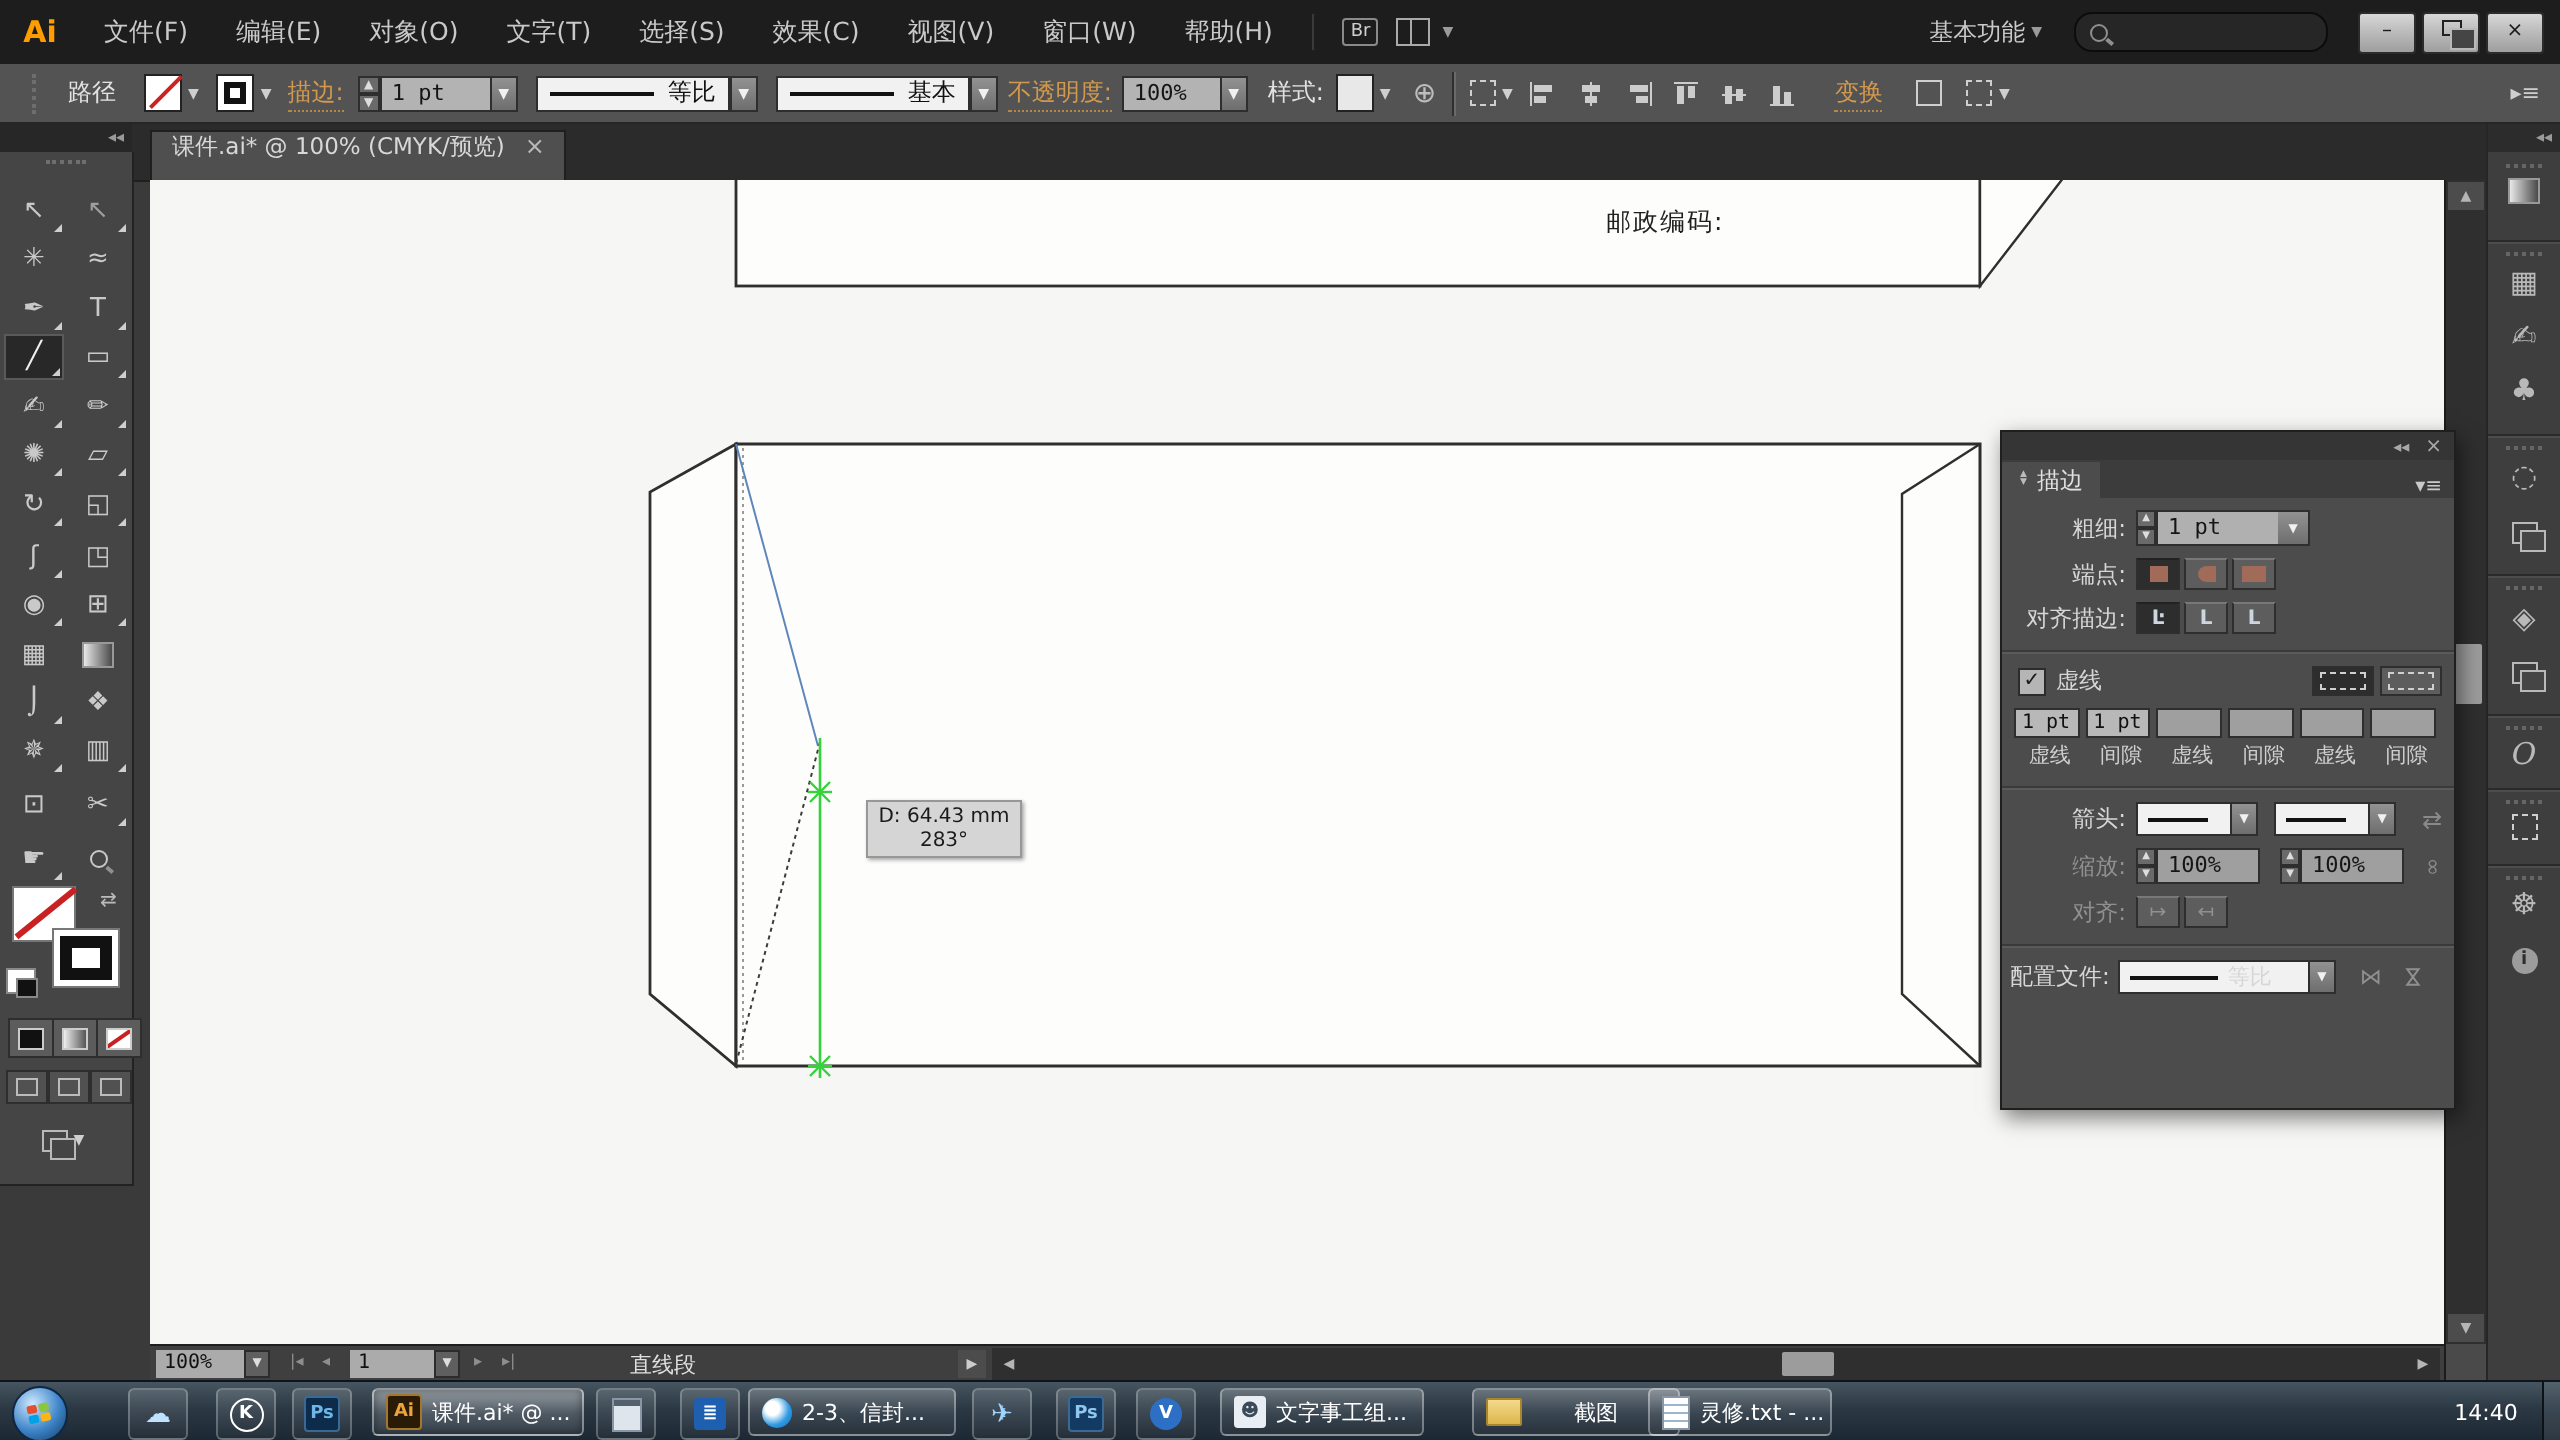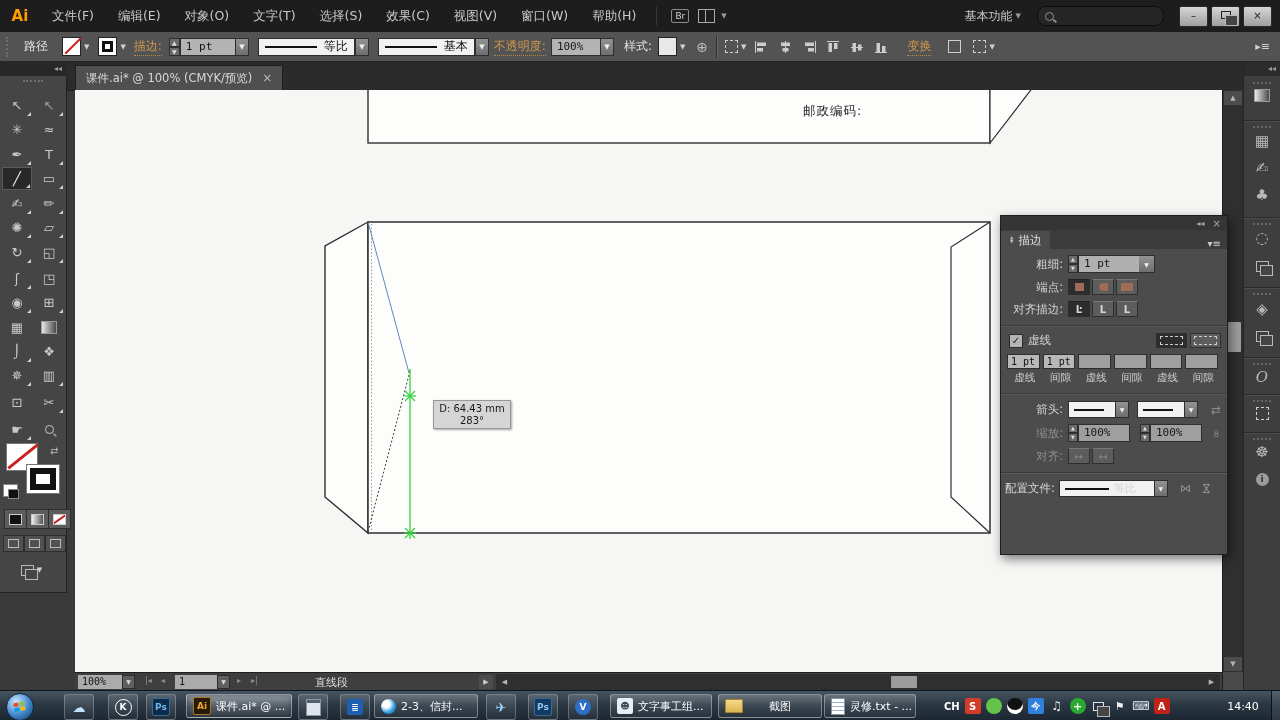--- a/index.html
+++ b/index.html
@@ -18,41 +18,41 @@
   .mini-dd{font-size:7px;color:#9a9a9a;margin-left:3px;}
   #mb-right{margin-left:auto;display:flex;align-items:center;}
   #workspace{font-size:12px;color:#c9c9c9;}
   #searchbox{width:118px;height:18px;background:#262626;border:1px solid #0c0c0c;border-radius:9px;margin:0 12px 0 16px;display:flex;align-items:center;padding-left:7px;}
   .mag{width:7px;height:7px;border:1.5px solid #8f8f8f;border-radius:50%;position:relative;}
   .mag::after{content:"";position:absolute;width:4px;height:1.5px;background:#8f8f8f;right:-4px;bottom:-2px;transform:rotate(40deg);}
   .winbtn{width:27px;height:19px;background:linear-gradient(#d6d6d6,#9e9e9e);border:1px solid #2b2b2b;border-radius:2px;color:#1c1c1c;font-size:10px;line-height:17px;text-align:center;margin-left:3px;}
   #winbtns{margin-right:8px;display:flex;}
 
   
-  #controlbar{left:0;top:32px;width:1280px;height:30px;background:#535353;border-bottom:1px solid #262626;display:flex;align-items:center;font-size:12px;color:#e2e2e2;padding-left:2px;box-sizing:border-box;}
+  #controlbar{left:0;top:32px;width:1280px;height:30px;background:#535353;border-bottom:1px solid #262626;display:flex;align-items:center;font-size:12px;color:#e2e2e2;padding-left:12px;box-sizing:border-box;}
   .gripv{width:4px;height:20px;border-left:2px dotted #6e6e6e;margin:0 4px;}
   .olink{color:#d1994f;border-bottom:1px dotted #b98744;margin:0 5px;cursor:default;}
   .swb{width:17px;height:17px;background:#fff;border:1px solid #222;position:relative;margin-left:6px;}
   .swb.none::after{content:"";position:absolute;left:-1px;top:7px;width:22px;height:2px;background:#cc2222;transform:rotate(-45deg);}
   .swb.stroke::before{content:"";position:absolute;left:3px;top:3px;width:5px;height:5px;border:3px solid #111;}
   .ddbtn{font-size:7px;color:#cfcfcf;padding:0 3px;}
   .stepper{display:flex;flex-direction:column;width:11px;margin-left:2px;}
   .stepper i{font-style:normal;font-size:6px;line-height:7px;color:#ddd;background:#6a6a6a;border:1px solid #2e2e2e;text-align:center;}
   .fld{background:#b3b3b3;color:#151515;height:16px;line-height:16px;padding:0 5px;font-family:"DejaVu Sans Mono","Liberation Mono",monospace;font-size:11px;border:1px solid #2e2e2e;border-right:none;}
   .fbtn{width:14px;height:18px;background:linear-gradient(#929292,#6e6e6e);border:1px solid #2e2e2e;color:#f0f0f0;font-size:7px;display:flex;align-items:center;justify-content:center;box-sizing:border-box;}
   .wcombo{height:18px;background:#f1f1f1;border:1px solid #2e2e2e;display:flex;align-items:center;padding:0 6px;color:#111;box-sizing:border-box;}
   .linepre{height:2px;background:#111;margin-right:7px;}
   .cb-sep{width:1px;height:22px;background:#2f2f2f;box-shadow:1px 0 0 #6a6a6a;margin:0 8px;}
   .aicon{width:24px;height:20px;display:flex;align-items:center;justify-content:center;}
   .cssbox{width:11px;height:11px;border:1px dashed #cfcfcf;display:inline-block;}
   .panelmenu{margin-left:auto;margin-right:10px;color:#cfcfcf;font-size:11px;}
 
   
   #tabbar{left:66px;top:62px;width:1177px;height:28px;background:#2b2b2b;border-bottom:1px solid #1f1f1f;display:flex;align-items:flex-end;}
-  #doctab{margin-left:9px;height:24px;background:#4f4f4f;border:1px solid #1f1f1f;border-bottom:none;color:#d8d8d8;font-size:11.5px;display:flex;align-items:center;gap:10px;padding:0 10px;}
+  #doctab{margin-left:9px;height:24px;background:#4f4f4f;border:1px solid #1f1f1f;border-bottom:none;color:#d8d8d8;font-size:11.5px;display:flex;align-items:flex-start;gap:10px;padding:0 10px;}
   #doctab .close{color:#b9b9b9;font-size:12px;}
 
   
   #tbhead{left:0;top:62px;width:66px;height:14px;background:#272727;color:#9a9a9a;font-size:8px;text-align:right;line-height:14px;padding-right:4px;box-sizing:border-box;}
   #toolbar{left:0;top:76px;width:66px;height:516px;background:#454545;border-right:1px solid #222;border-bottom:1px solid #222;}
   #toolbar .grip{position:absolute;left:23px;top:4px;width:20px;border-top:2px dotted #6e6e6e;}
   .tool{position:absolute;width:30px;height:23px;display:flex;align-items:center;justify-content:center;color:#c9c9c9;font-size:13px;}
   .tool.sel{background:#282828;border:1px solid #5a5a5a;box-sizing:border-box;color:#f0f0f0;}
   .tool .sub{position:absolute;right:1px;bottom:1px;width:0;height:0;border-style:solid;border-width:0 0 4px 4px;border-color:transparent transparent #cfcfcf transparent;}
   .grad{width:14px;height:11px;background:linear-gradient(90deg,#e8e8e8,#4a4a4a);border:1px solid #999;}
@@ -587,40 +587,25 @@
     <span class="tico" style="left:528px;">
         <span class="appsq" style="background:#123a63;color:#8fc6ee;border:1px solid #3a6a94;">Ps</span>
       </span>
     <span class="tico" style="left:568px;">
         <span class="appsq" style="background:#2d6fc4;color:#fff;border-radius:50%;">V</span>
       </span>
     <div class="tbtn" style="left:610px;width:102px;">
       <span class="appsq" style="background:#e9eef5;color:#3a4a5a;">☻</span>
       <span>文字事工组...</span>
     </div>
-    <div class="tbtn" style="left:718px;width:104px;gap:26px;">
+    <div class="tbtn" style="left:736px;width:104px;gap:26px;">
       <span style="width:16px;height:12px;background:linear-gradient(#f4d98a,#dcb74e);border:1px solid #a8862e;border-radius:1px;flex-shrink:0;"></span>
       <span>截图</span>
     </div>
     <div class="tbtn" style="left:824px;width:92px;">
       <span style="width:12px;height:15px;background:#fff;border:1px solid #8a96a4;background-image:linear-gradient(transparent 3px,#9db6cc 3px,#9db6cc 4px,transparent 4px,transparent 7px,#9db6cc 7px,#9db6cc 8px,transparent 8px,transparent 11px,#9db6cc 11px,#9db6cc 12px,transparent 12px);flex-shrink:0;"></span>
       <span>灵修.txt - ...</span>
     </div>
-    <div id="tray">
-      <span style="font-size:10px;font-weight:bold;">CH</span>
-      <span class="trico" style="background:#d43c2a;color:#fff;">S</span>
-      <span class="trico" style="background:#62c24c;border-radius:50%;"></span>
-      <span class="trico" style="background:#111;border-radius:50%;box-shadow:inset 0 -4px 0 #fff;"></span>
-      <span class="trico" style="background:#2f7fe0;color:#fff;font-size:9px;">今</span>
-      <span class="trico" style="color:#e8eef4;font-size:12px;">♫</span>
-      <span class="trico" style="background:#2aa832;border-radius:50%;color:#fff;font-size:11px;">+</span>
-      <span class="trico" style="color:#dfe6ec;">
-          <span class="twosq" style="border-color:#dfe6ec;width:9px;height:7px;"></span>
-        </span>
-      <span class="trico" style="color:#f0f0f0;font-size:11px;">⚑</span>
-      <span class="trico" style="color:#e8eef4;font-size:12px;">⌨</span>
-      <span class="trico" style="background:#c02218;color:#fff;">A</span>
-    </div>
     <span id="clock">14:40</span>
     <span id="showdesk"></span>
   </div>
 
 </div>
 
 </body></html>

